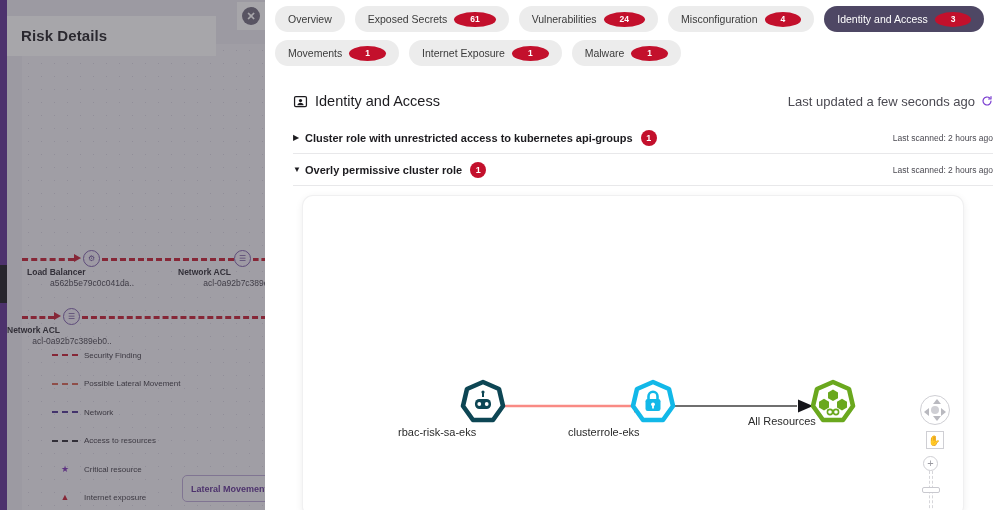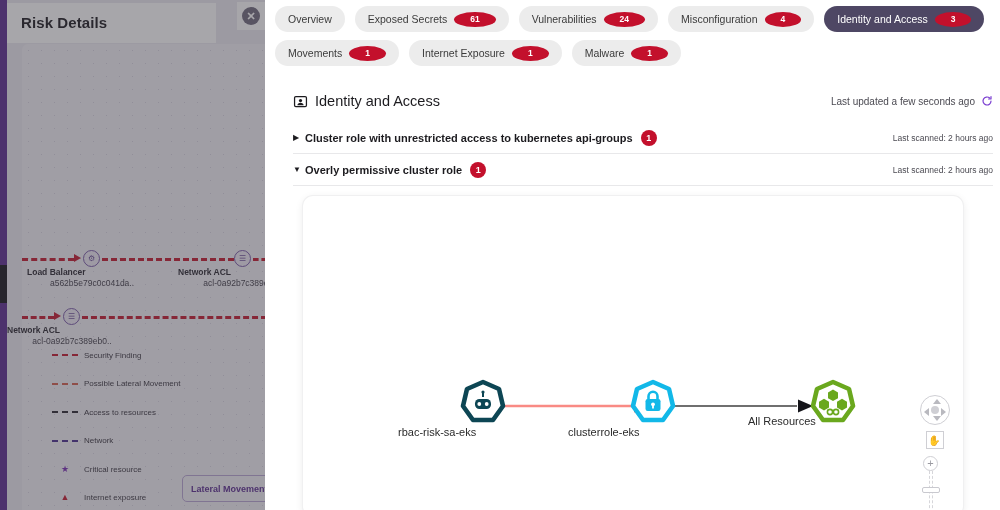--- a/index.html
+++ b/index.html
@@ -19,21 +19,21 @@
   }
   .left-railstrip {
     position: absolute; left: 0; top: 0; width: 7px; height: 510px;
     background: #5b2d90;
   }
   .left-railstrip .rail-notch {
     position: absolute; left: 0; top: 265px; width: 7px; height: 38px;
     background: #17151c;
   }
   .left-header {
-    position: absolute; left: 7px; top: 3px; width: 209px; height: 40px;
+    position: absolute; left: 7px; top: 16px; width: 209px; height: 40px;
     background: #ffffff;
   }
   .left-header-title {
     position: absolute; left: 14px; top: 11px;
     font-size: 15px; font-weight: bold; color: #1d1b20; letter-spacing: .1px;
   }
   .left-close-btn {
     position: absolute; left: 237px; top: 2px; width: 28px; height: 28px;
     background: #ffffff; display: flex; align-items: center; justify-content: center;
     cursor: pointer;
@@ -121,21 +121,21 @@
 
   
   .section-head {
     position: absolute; left: 28px; top: 88px; width: 700px; height: 26px;
     display: flex; align-items: center;
   }
   .sec-icon { width: 15px; height: 15px; margin-right: 7px; flex: 0 0 auto; }
   .sec-title { font-size: 14.5px; color: #1c1b1f; }
   .sec-right {
     margin-left: auto; display: flex; align-items: center; gap: 6px;
-    font-size: 10px; color: #4b4a52;
+    font-size: 13px; color: #4b4a52;
   }
   .refresh-ico { width: 12px; height: 12px; }
 
   
   .finding-row {
     position: absolute; left: 28px; width: 700px; height: 32px;
     display: flex; align-items: center; border-bottom: 1px solid #e8e8ea;
   }
   .caret { width: 12px; font-size: 8px; color: #1c1b1f; flex: 0 0 auto; }
   .finding-title { font-size: 11px; font-weight: bold; color: #1c1b1f; }
@@ -226,26 +226,26 @@
       <div class="legend">
         <div class="legend-row">
           <div class="legend-dash" style="border-top:2.5px dashed #c4182f;"></div>
           <div class="legend-txt">Security Finding</div>
         </div>
         <div class="legend-row">
           <div class="legend-dash" style="border-top:2.5px dashed #d4604f;"></div>
           <div class="legend-txt">Possible Lateral Movement</div>
         </div>
         <div class="legend-row">
+          <div class="legend-dash" style="border-top:2.5px dashed #4a2f8f;"></div>
+          <div class="legend-txt">Network</div>
+        </div>
+        <div class="legend-row">
           <div class="legend-dash" style="border-top:2.5px dashed #2a2730;"></div>
           <div class="legend-txt">Access to resources</div>
-        </div>
-        <div class="legend-row">
-          <div class="legend-dash" style="border-top:2.5px dashed #4a2f8f;"></div>
-          <div class="legend-txt">Network</div>
         </div>
         <div class="legend-row">
           <div class="legend-ico" style="color:#7b2fb5;">★</div>
           <div class="legend-txt">Critical resource</div>
         </div>
         <div class="legend-row">
           <div class="legend-ico" style="color:#c4182f;">▲</div>
           <div class="legend-txt">Internet exposure</div>
         </div>
       </div>

